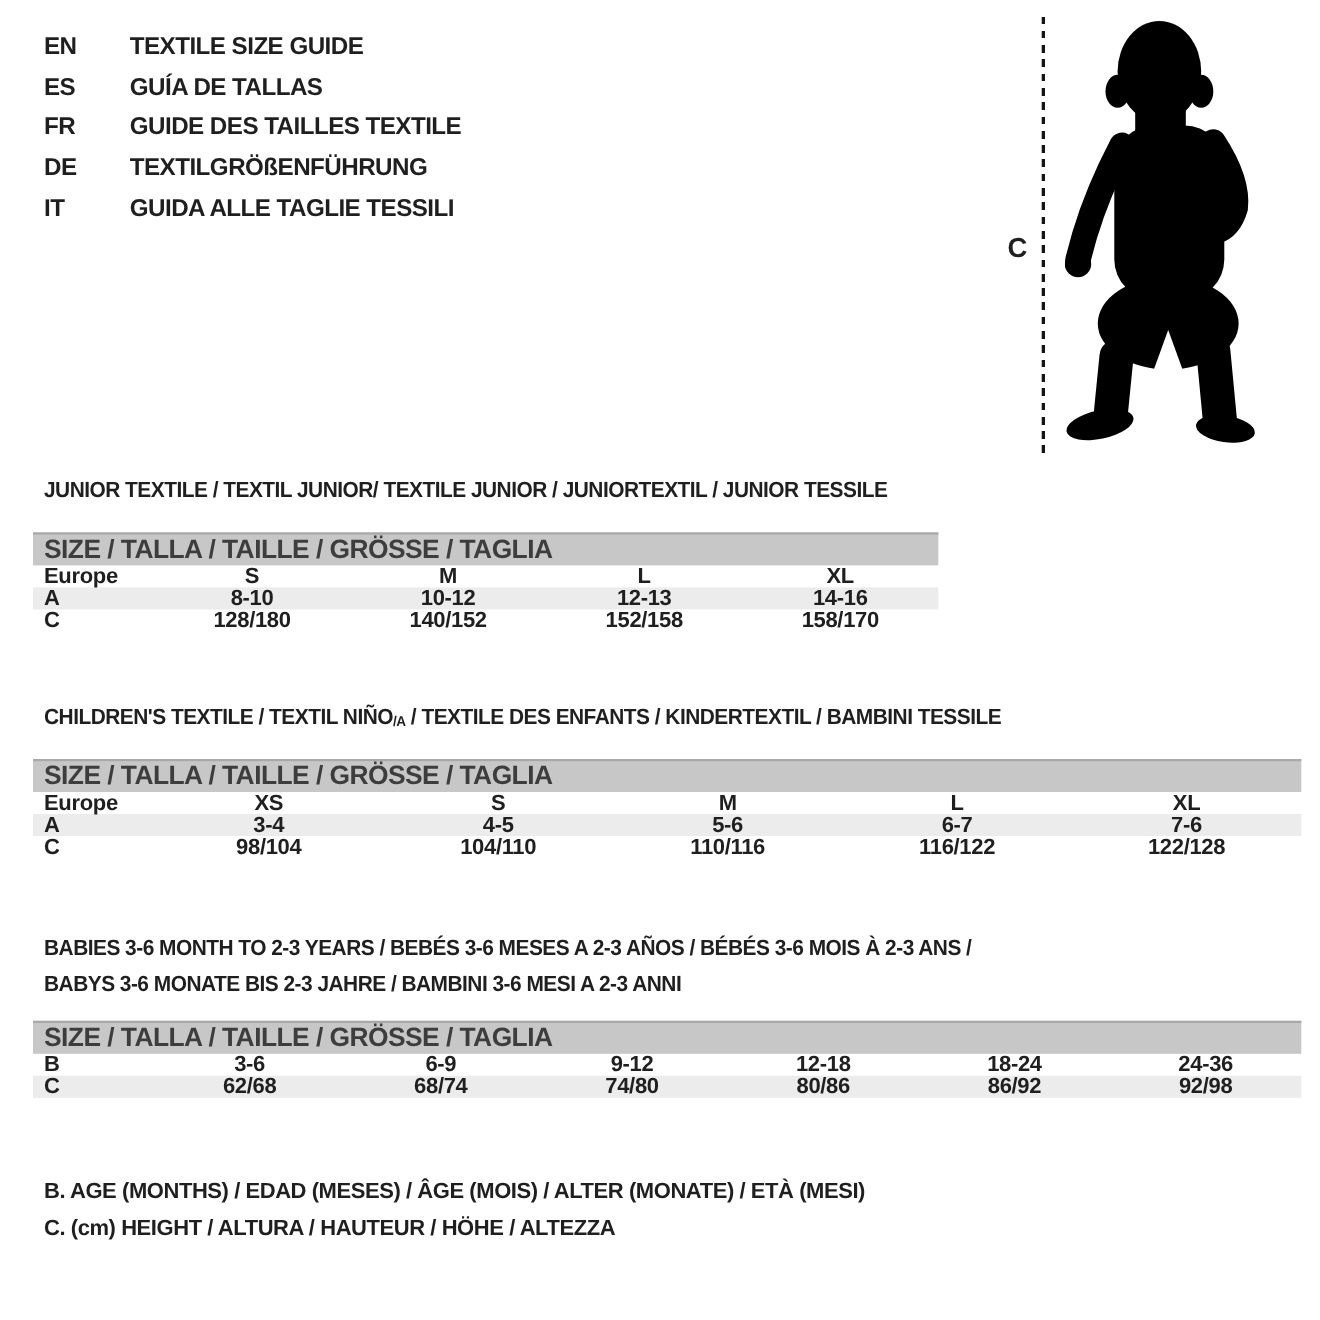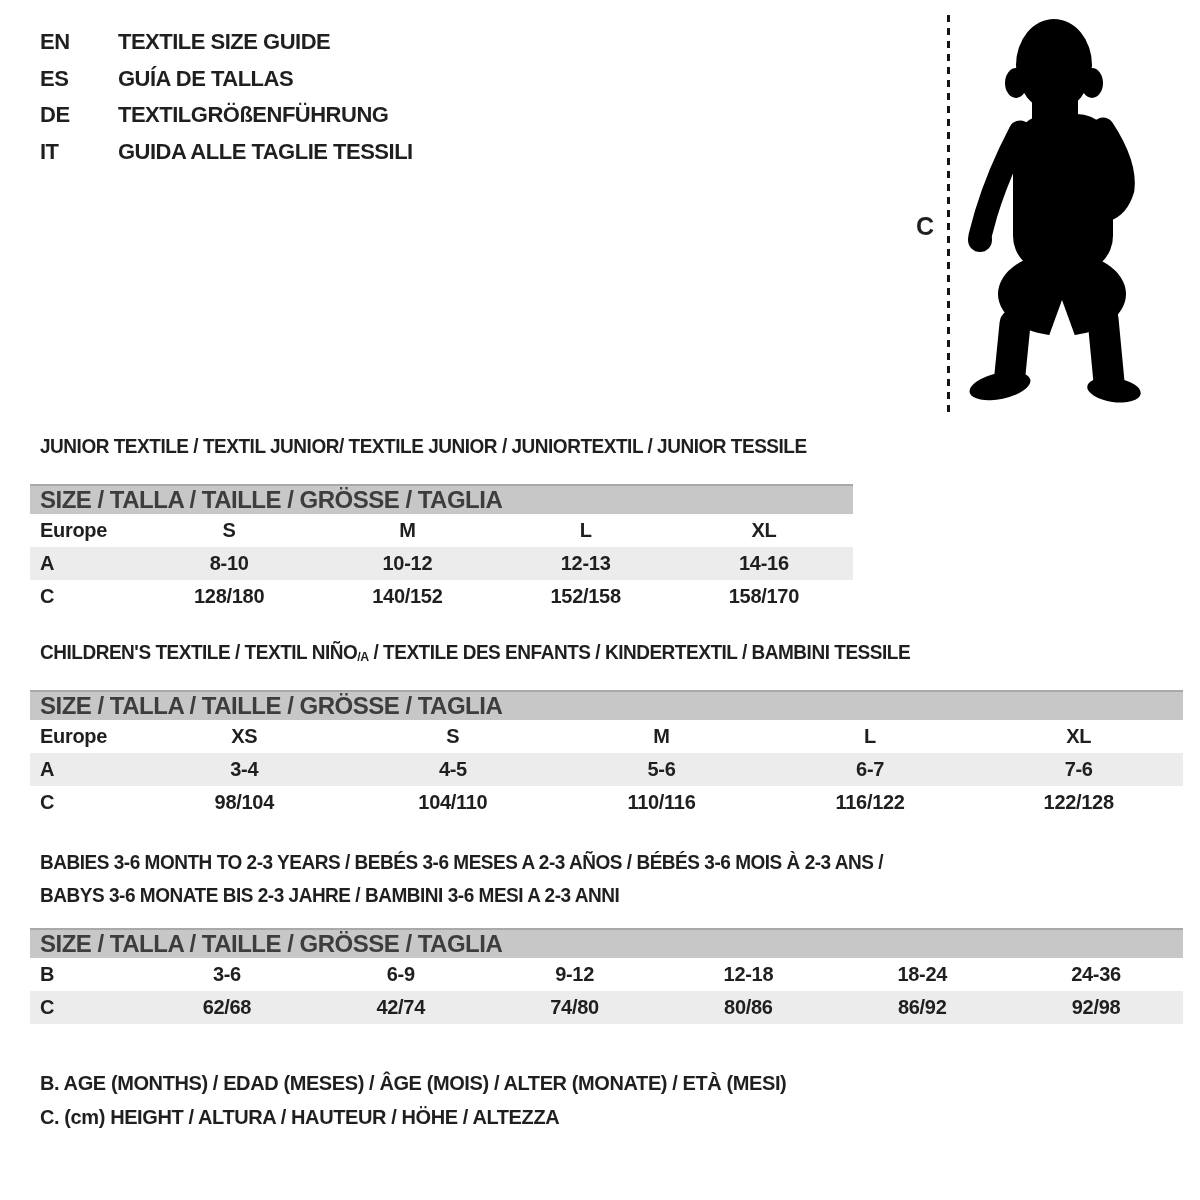--- a/index.html
+++ b/index.html
@@ -31,41 +31,45 @@
   .sub-small{font-size:13px;vertical-align:-2px;}
 
   
   .stable{position:absolute;left:30px;}
   .t-junior{top:484px;width:823px;}
   .t-children{top:690px;width:1153px;}
   .t-babies{top:928px;width:1153px;}
   .size-bar{height:30px;background:#c7c7c7;border-top:2px solid #a9a9a9;
     box-sizing:border-box;line-height:27px;padding-left:10px;font-weight:bold;
     font-size:24px;letter-spacing:-0.5px;color:#3d3d3d;}
-  .trow{display:flex;height:33px;align-items:center;font-weight:bold;font-size:20px;
+  .trow{display:flex;height:20px;align-items:center;font-weight:bold;font-size:20px;
     letter-spacing:-0.3px;}
   .rows .trow:nth-child(even){background:#ececec;}
   .tlabel{width:110px;padding-left:10px;box-sizing:border-box;}
   .tcell{flex:1;text-align:center;}
 
   
   .legend{position:absolute;left:40px;top:1066px;font-weight:bold;font-size:20px;
     letter-spacing:-0.4px;line-height:34px;}
 </style>
 </head>
 <body>
 
 <div class="lang-block">
   <div class="lang-row">
     <span class="lang-code">EN</span>
     <span class="lang-label">TEXTILE SIZE GUIDE</span>
   </div>
   <div class="lang-row">
     <span class="lang-code">ES</span>
     <span class="lang-label">GUÍA DE TALLAS</span>
+  </div>
+  <div class="lang-row">
+    <span class="lang-code">FR</span>
+    <span class="lang-label">GUIDE DES TAILLES TEXTILE</span>
   </div>
   <div class="lang-row">
     <span class="lang-code">DE</span>
     <span class="lang-label">TEXTILGRÖßENFÜHRUNG</span>
   </div>
   <div class="lang-row">
     <span class="lang-code">IT</span>
     <span class="lang-label">GUIDA ALLE TAGLIE TESSILI</span>
   </div>
 </div>
@@ -173,21 +177,21 @@
       <span class="tcell">3-6</span>
       <span class="tcell">6-9</span>
       <span class="tcell">9-12</span>
       <span class="tcell">12-18</span>
       <span class="tcell">18-24</span>
       <span class="tcell">24-36</span>
     </div>
     <div class="trow">
       <span class="tlabel">C</span>
       <span class="tcell">62/68</span>
-      <span class="tcell">42/74</span>
+      <span class="tcell">68/74</span>
       <span class="tcell">74/80</span>
       <span class="tcell">80/86</span>
       <span class="tcell">86/92</span>
       <span class="tcell">92/98</span>
     </div>
   </div>
 </div>
 
 <div class="legend">
   <div>B. AGE (MONTHS) / EDAD (MESES) / ÂGE (MOIS) / ALTER (MONATE) / ETÀ (MESI)</div>

